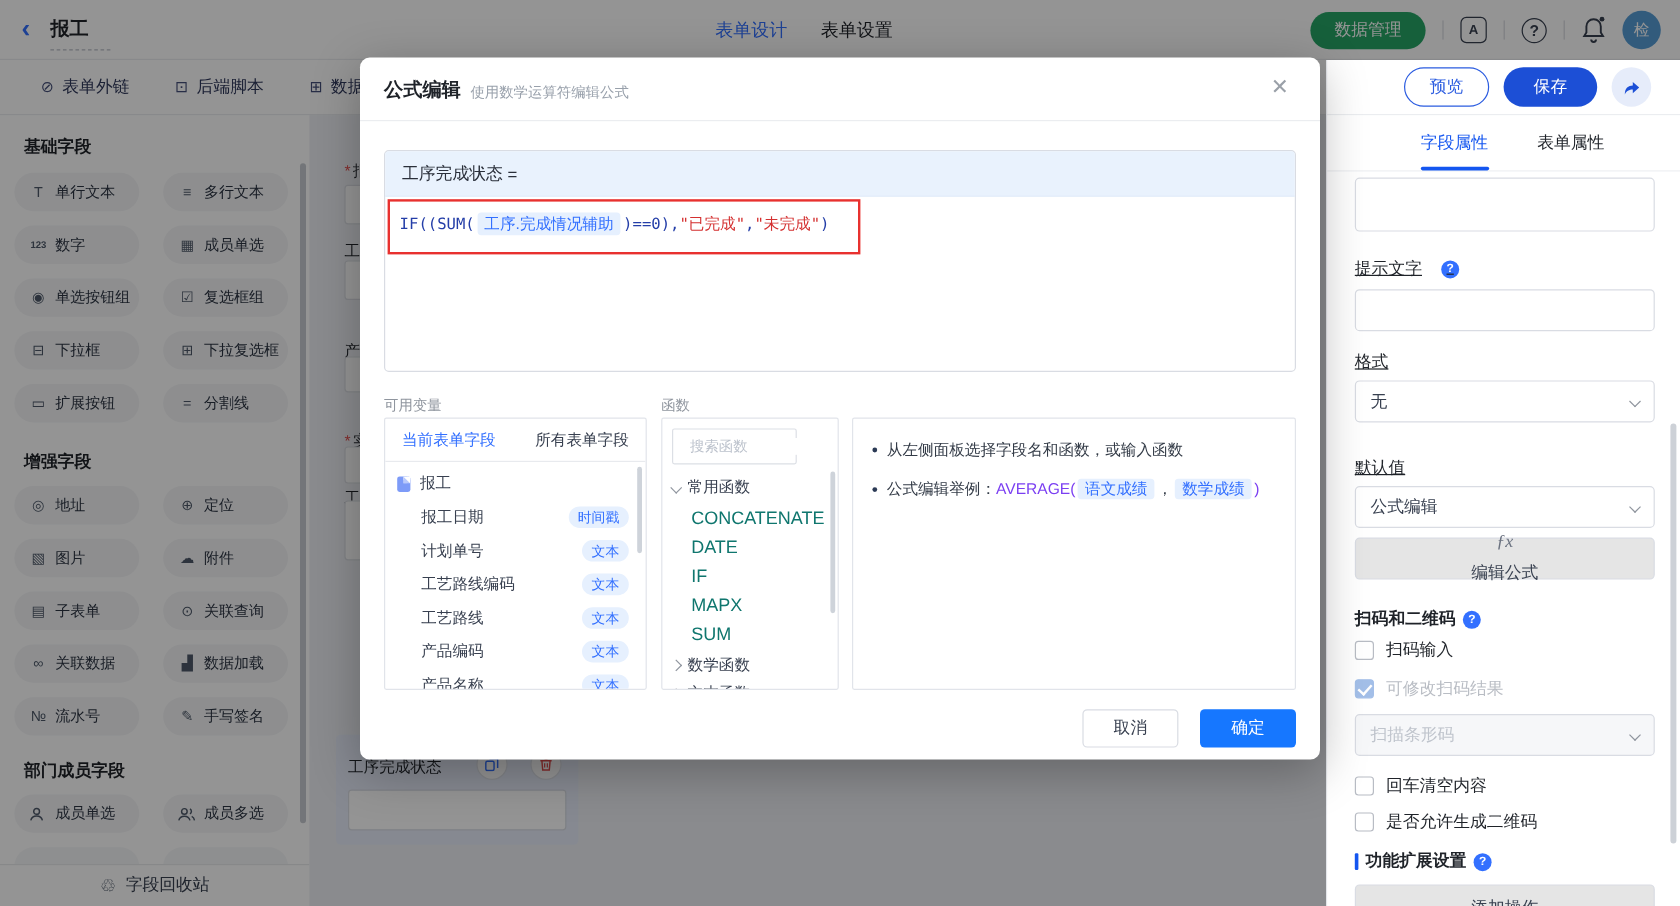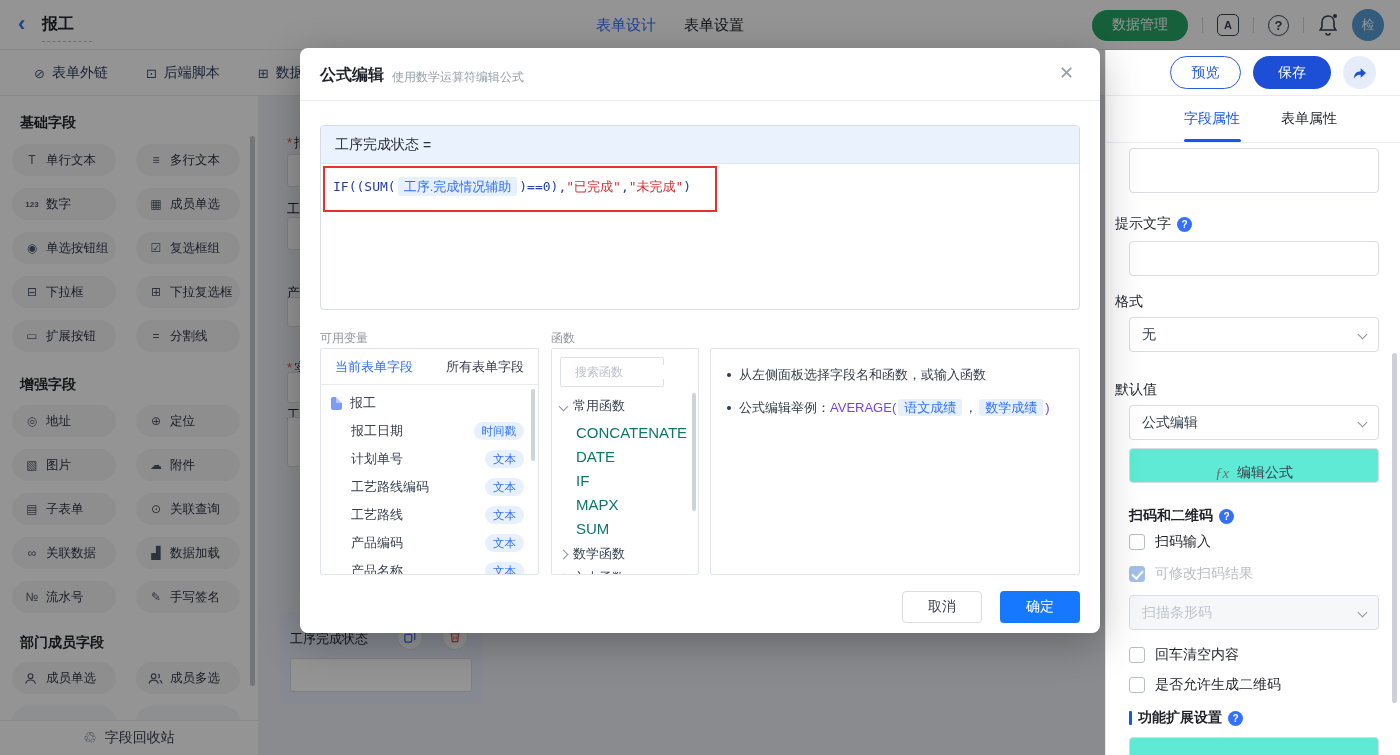--- a/index.html
+++ b/index.html
@@ -58,27 +58,27 @@
   
   .ov { background:rgba(0,0,0,0.42); z-index:6; }
 
   
   .rdivider { left:1105px; top:50px; width:1px; height:705px; background:#e4e6ea; z-index:2; }
   .rpanel-tabs { left:1106px; top:96px; width:294px; height:47px; background:#fff; border-bottom:1px solid #ebedf0; z-index:2; }
   .rtab1 { position:absolute; left:78px; top:14px; font-size:14px; font-weight:500; color:#1456f0; cursor:pointer; }
   .rtab2 { position:absolute; left:175px; top:14px; font-size:14px; color:#1f2329; cursor:pointer; }
   .rtab-underline { position:absolute; left:78px; top:43px; width:57px; height:3px; background:#1456f0; border-radius:2px; }
   .rcontent { left:1106px; top:143px; width:294px; height:612px; background:#fff; overflow:hidden; z-index:2; }
-  .rlabel { position:absolute; left:9px; font-size:14px; font-weight:500; color:#1f2329; display:flex; gap:6px; align-items:center; }
+  .rlabel { position:absolute; left:23px; font-size:14px; font-weight:500; color:#1f2329; display:flex; gap:16px; align-items:center;text-decoration:underline; }
   .q-ic { width:15px; height:15px; border-radius:50%; background:#3370ff; color:#fff; font-size:10px; font-weight:700; display:flex; align-items:center; justify-content:center; }
   .rinput { position:absolute; left:23px; width:250px; border:1px solid #d9dce3; border-radius:4px; background:#fff; font:inherit; padding:0 10px; }
   .rselect { position:absolute; left:23px; width:250px; height:35px; border:1px solid #d9dce3; border-radius:4px; background:#fff; display:flex; align-items:center; padding:0 12px; font-size:14px; color:#384050; cursor:pointer; }
   .rselect .chev { margin-left:auto; }
   .rselect.disabled { background:#f6f7f9; color:#bfc4cc; cursor:default; }
-  .rbtn { position:absolute; left:23px; width:250px; border:1px solid #d9dce3; border-radius:4px; background:#5eead4; display:flex; align-items:flex-end; justify-content:center; gap:8px; font-size:14px; color:#384050; cursor:pointer; }
+  .rbtn { position:absolute; left:23px; width:250px; border:1px solid #d9dce3; border-radius:4px; background:#e5e5e5; display:flex; align-items:center; justify-content:center; gap:8px; font-size:14px; color:#384050; cursor:pointer;flex-direction:column; }
   .fx { font-family:"Liberation Serif","DejaVu Serif",serif; font-style:italic; color:#6b7280; font-size:15px; }
   .cbrow { position:absolute; left:23px; display:flex; gap:10px; align-items:center; font-size:14px; color:#1f2329; cursor:pointer; }
   .cbox { width:16px; height:16px; border:1px solid #b8bcc4; border-radius:3px; background:#fff; flex:none; position:relative; }
   .cbox.checked-dis { background:#a3bfe8; border-color:#a3bfe8; }
   .cbox.checked-dis::after { content:""; position:absolute; left:4px; top:1px; width:5px; height:9px; border:solid #fff; border-width:0 2px 2px 0; transform:rotate(42deg); }
   .cbrow.dim { color:#b9bdc4; }
   .sec-head { position:absolute; left:23px; display:flex; gap:6px; align-items:center; font-size:14px; font-weight:700; color:#1f2329; }
   .blue-bar { width:3px; height:14px; background:#1456f0; border-radius:1px; }
   .rp-scroll { position:absolute; right:3px; top:210px; width:5px; height:350px; background:#cdd1d7; border-radius:3px; }
 

